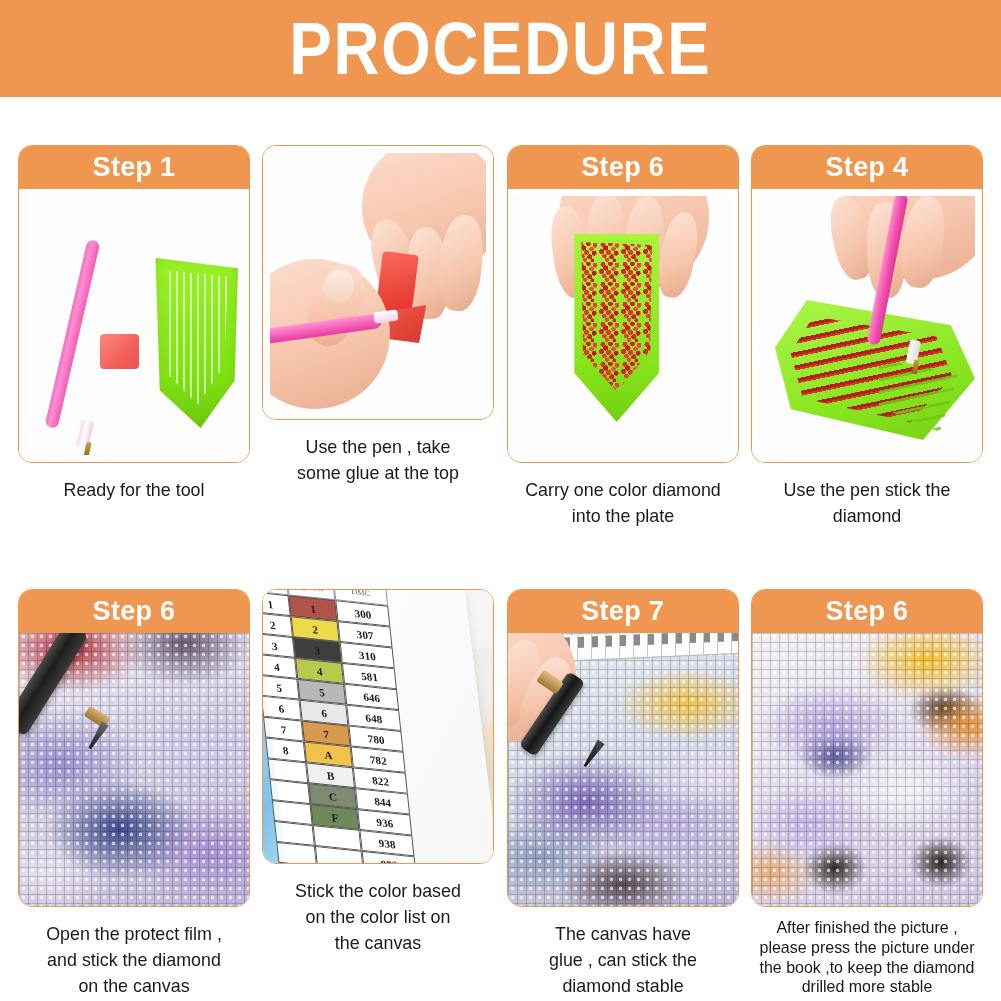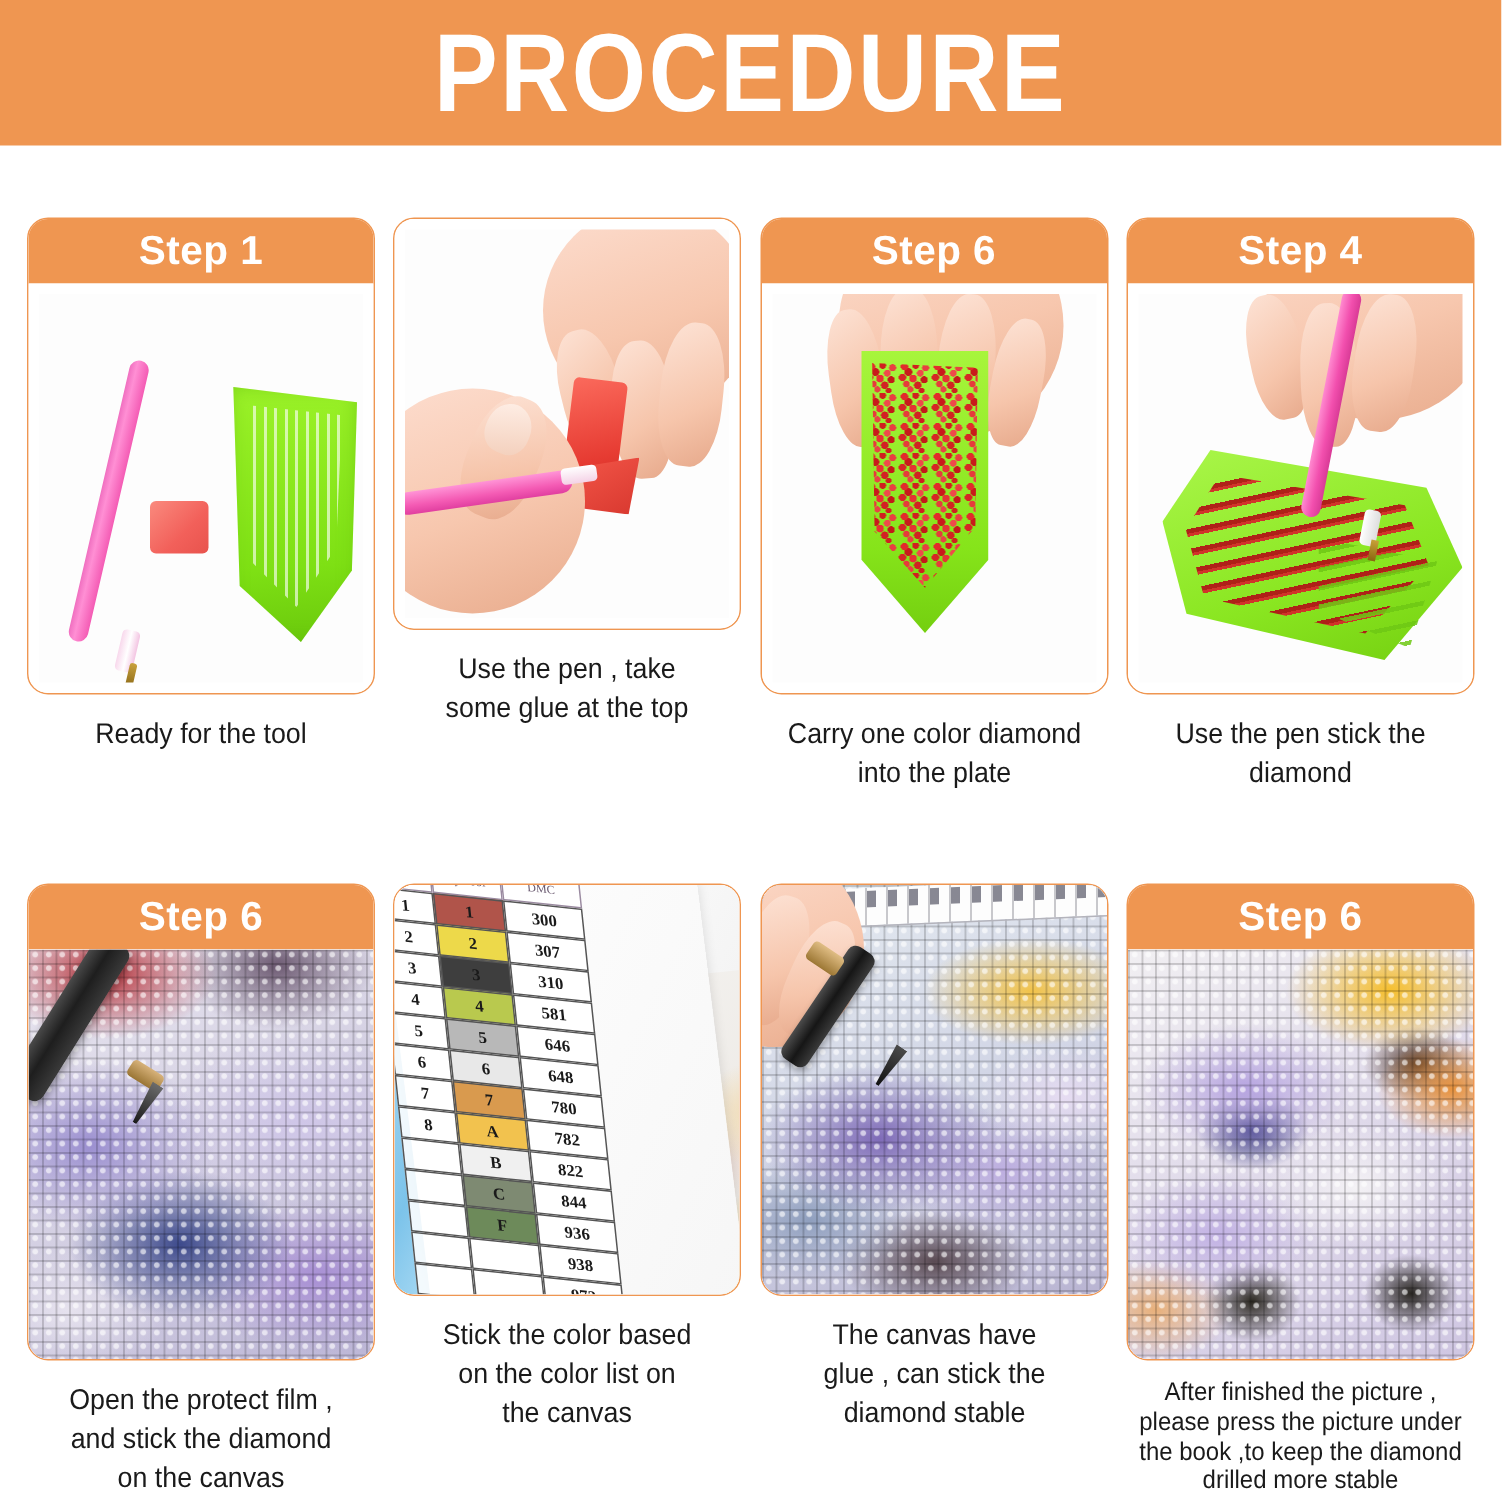--- a/index.html
+++ b/index.html
@@ -551,20 +551,21 @@
         </div>
       </div>
     </div>
     <div class="caption">Stick the color based
 on the color list on
 the canvas</div>
   </div>
 
   <div class="cell">
     <div class="card">
+      <div class="card-head">Step 7</div>
       <div class="card-body">
         <div class="photo">
           <div class="beadfield s7-bg"></div>
           <div class="bead-grid"></div>
           <div class="bead-overlay"></div>
           <div class="abs s7-legend"></div>
           <div class="abs s7-legend-ink"></div>
           <div class="abs hand s7-hand"></div>
           <div class="abs finger s7-f1"></div>
           <div class="abs finger s7-f2"></div>

